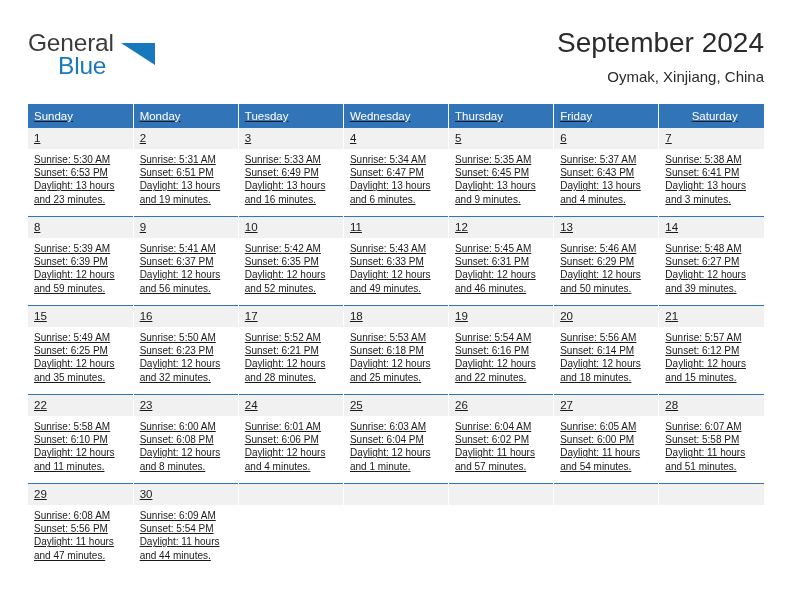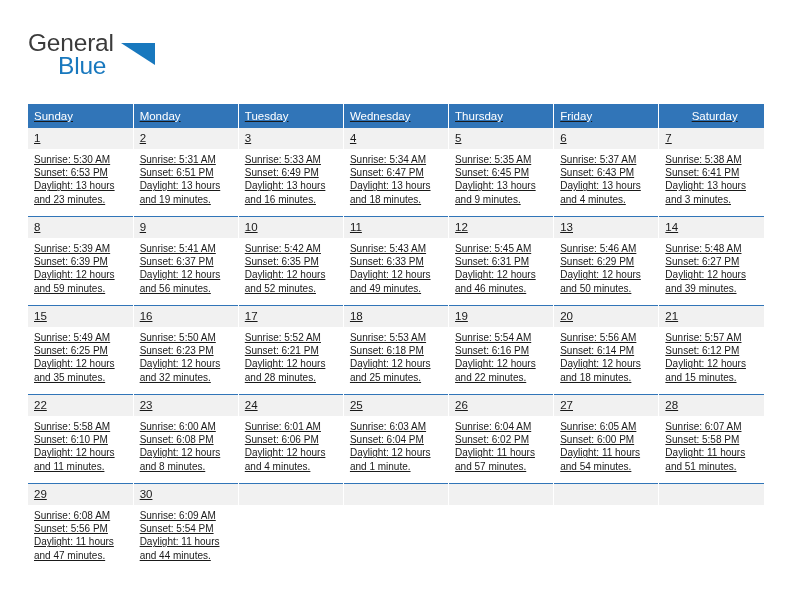--- a/index.html
+++ b/index.html
@@ -152,20 +152,24 @@
 <div id="page">
 
   <div class="page-header">
 
     <div class="brand">
       <div class="brand-line1">General</div>
       <div class="brand-triangle"></div>
       <div class="brand-line2">Blue</div>
     </div>
 
+    <div class="title-block">
+      <h1 class="cal-title">September 2024</h1>
+      <div class="cal-subtitle">Oymak, Xinjiang, China</div>
+    </div>
 
   </div>
 
   <table class="calendar">
     <thead>
       <tr>
         <th>Sunday</th>
         <th>Monday</th>
         <th>Tuesday</th>
         <th>Wednesday</th>
@@ -198,21 +202,21 @@
               <div>Sunrise: 5:33 AM</div>
               <div>Sunset: 6:49 PM</div>
               <div class="daylight-wrap">Daylight: 13 hours and 16 minutes.</div>
             </div>
           </td>
           <td>
             <div class="daynum">4</div>
             <div class="day-info">
               <div>Sunrise: 5:34 AM</div>
               <div>Sunset: 6:47 PM</div>
-              <div class="daylight-wrap">Daylight: 13 hours and 18 minutes.</div>
+              <div class="daylight-wrap">Daylight: 13 hours and 6 minutes.</div>
             </div>
           </td>
           <td>
             <div class="daynum">5</div>
             <div class="day-info">
               <div>Sunrise: 5:35 AM</div>
               <div>Sunset: 6:45 PM</div>
               <div class="daylight-wrap">Daylight: 13 hours and 9 minutes.</div>
             </div>
           </td>

